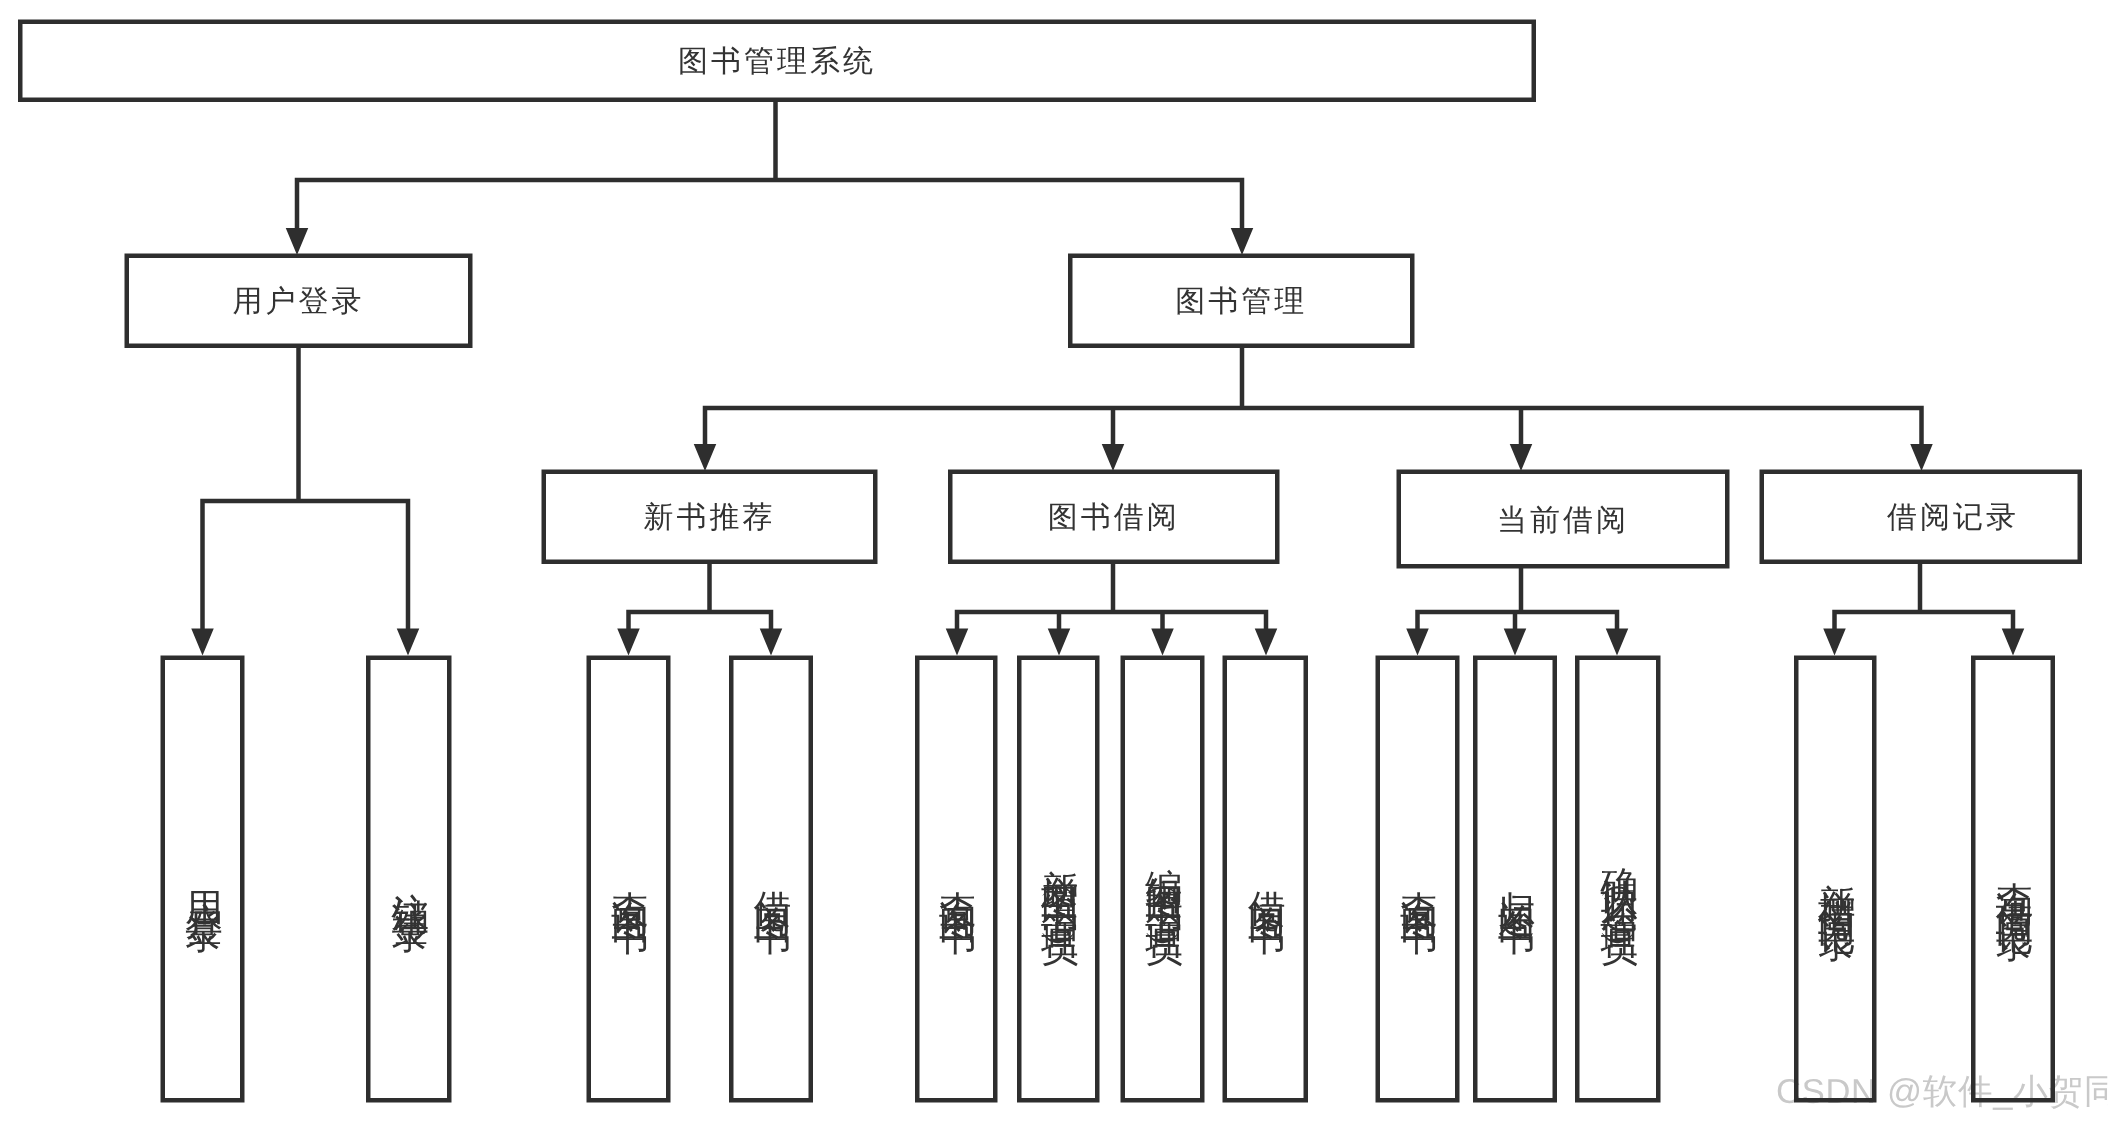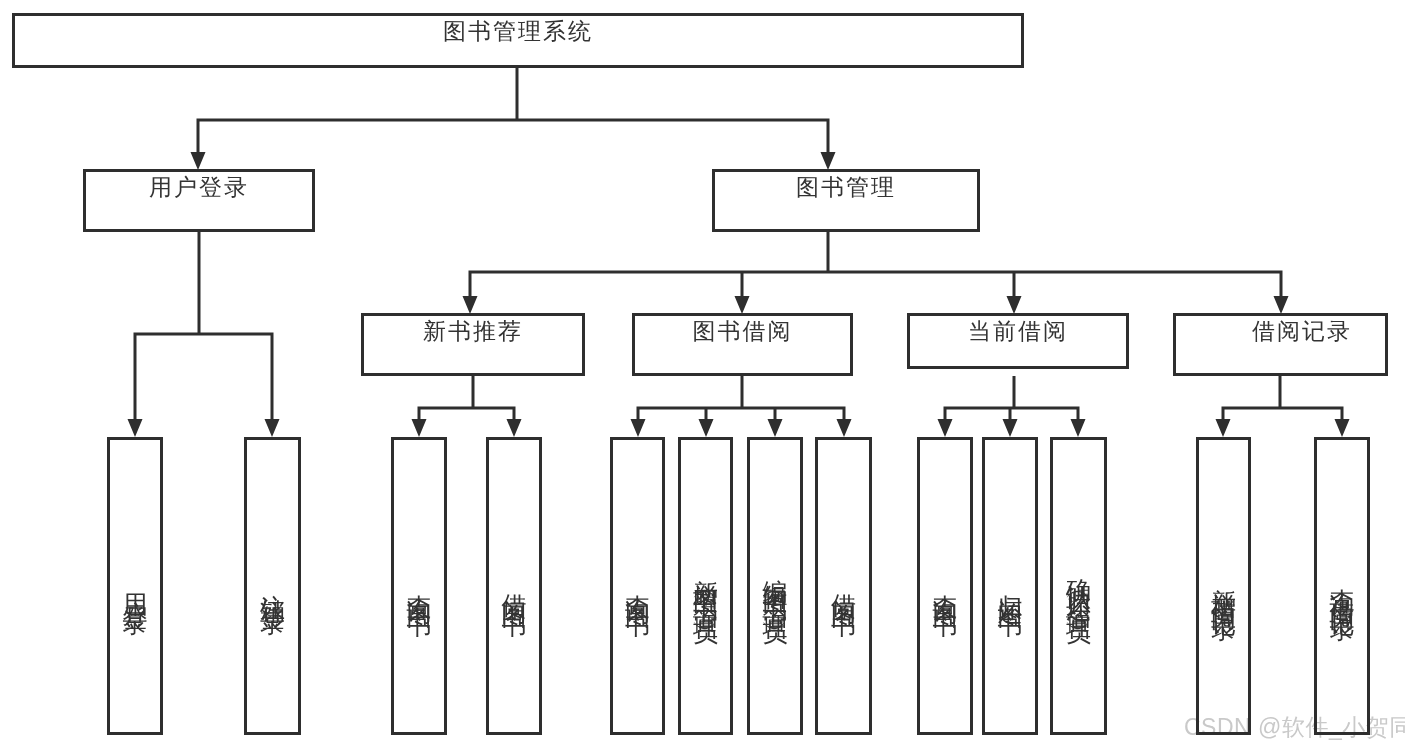--- a/index.html
+++ b/index.html
@@ -17,22 +17,23 @@
     width: 1405px; height: 747px;
     z-index: 2;
     pointer-events: none;
   }
   .hbox {
     position: absolute;
     box-sizing: border-box;
     border: 3px solid #2e2e2e;
     background: transparent;
     display: flex;
+    align-items: center;
     justify-content: center;
-    font-size: 23px;
+    font-size: 20px;
     letter-spacing: 2px;
     color: #333333;
     z-index: 3;
   }
   .vbox {
     position: absolute;
     box-sizing: border-box;
     border: 3px solid #2e2e2e;
     background: transparent;
     top: 437px;
@@ -92,31 +93,31 @@
              M1215.5 419H1230.5L1223 437Z M1334.5 419H1349.5L1342 437Z"></path>
   </svg>
 
   <div class="hbox" style="left:12px; top:13px; width:1012px; height:55px;">
     <span>图书管理系统</span>
   </div>
 
   <div class="hbox" style="left:83px; top:169px; width:232px; height:63px;">
     <span>用户登录</span>
   </div>
-  <div class="hbox" style="left:712px; top:169px; width:268px; height:63px;">
+  <div class="hbox" style="left:712px; top:169px; width:231px; height:63px;">
     <span>图书管理</span>
   </div>
 
   <div class="hbox" style="left:361px; top:313px; width:224px; height:63px;">
     <span>新书推荐</span>
   </div>
   <div class="hbox" style="left:632px; top:313px; width:221px; height:63px;">
     <span>图书借阅</span>
   </div>
-  <div class="hbox" style="left:907px; top:313px; width:222px; height:56px;">
+  <div class="hbox" style="left:931px; top:313px; width:222px; height:66px;">
     <span>当前借阅</span>
   </div>
   <div class="hbox" style="left:1173px; top:313px; width:215px; height:63px;padding-left:43px;">
     <span>借阅记录</span>
   </div>
 
   <div class="vbox" style="left:107px; width:56px;">
     <span class="vlabel">用户登录</span>
   </div>
   <div class="vbox" style="left:244px; width:57px;">

